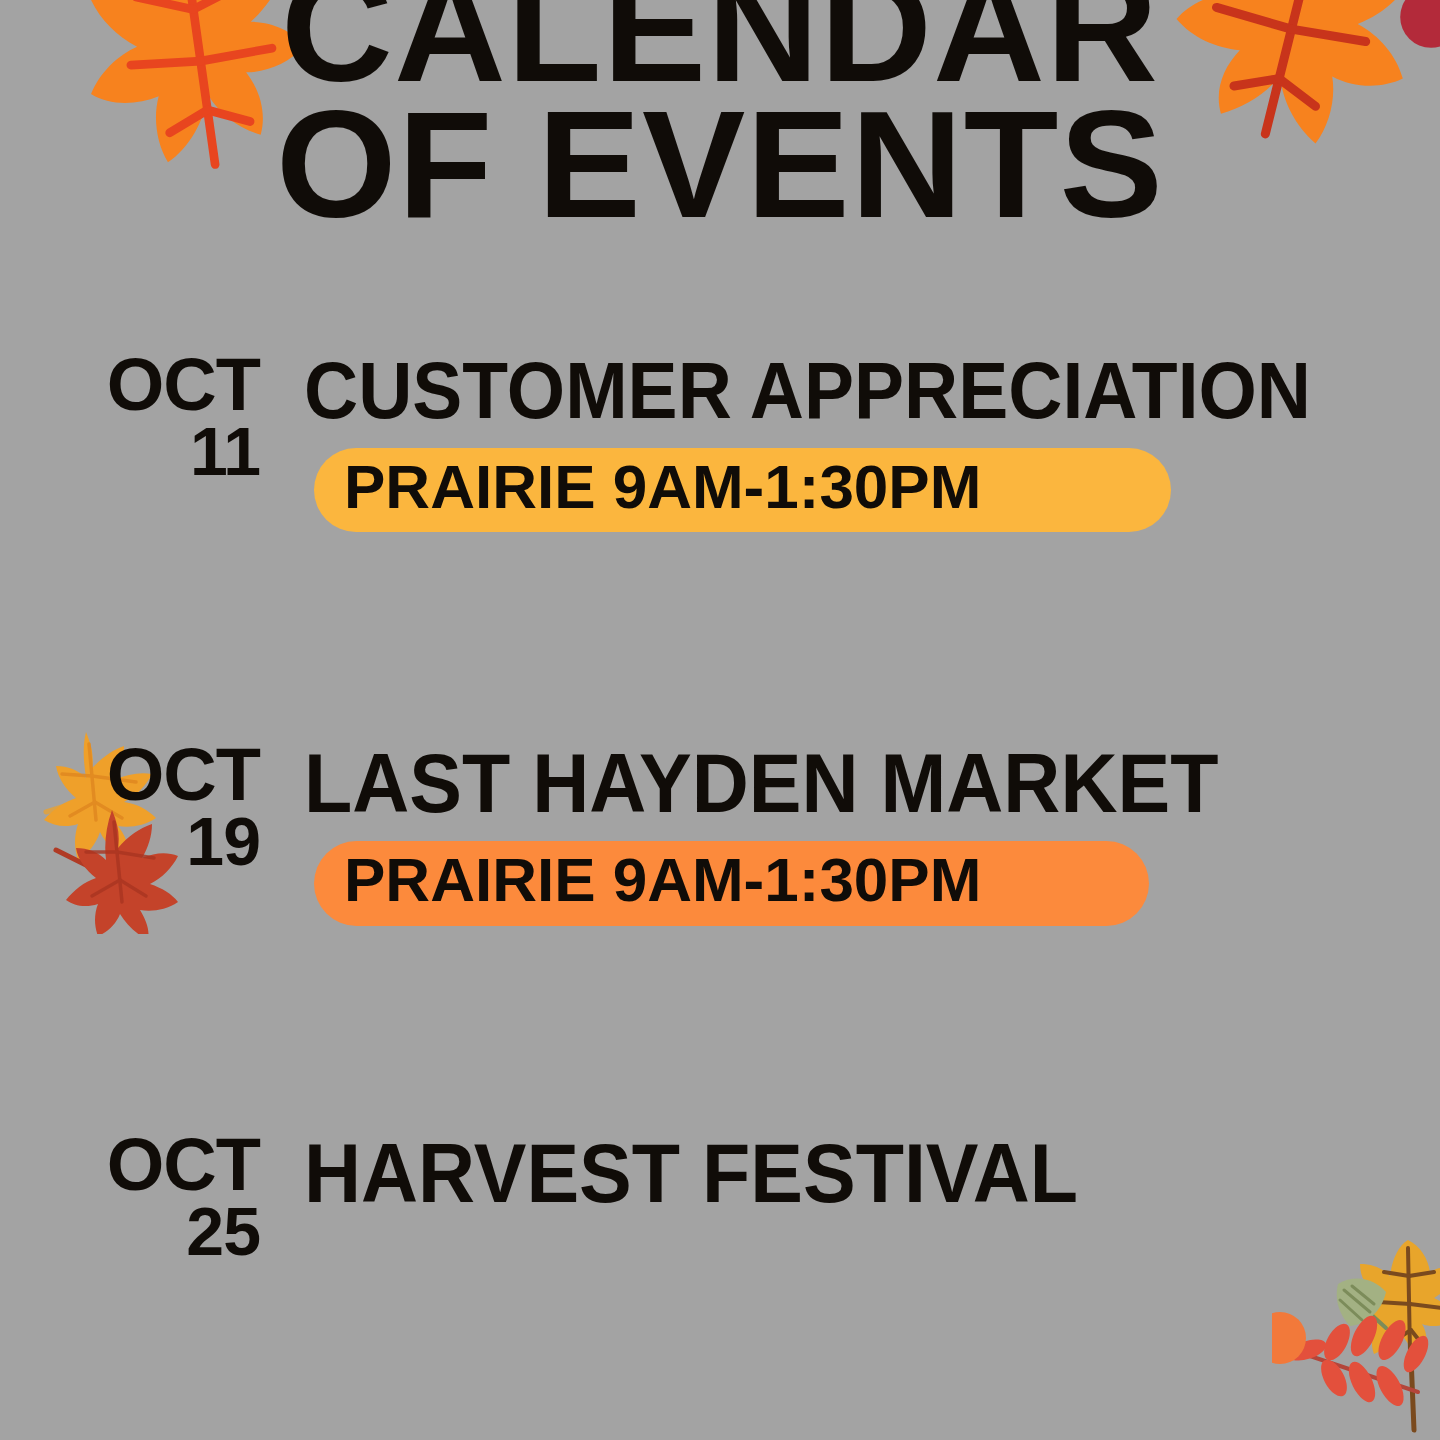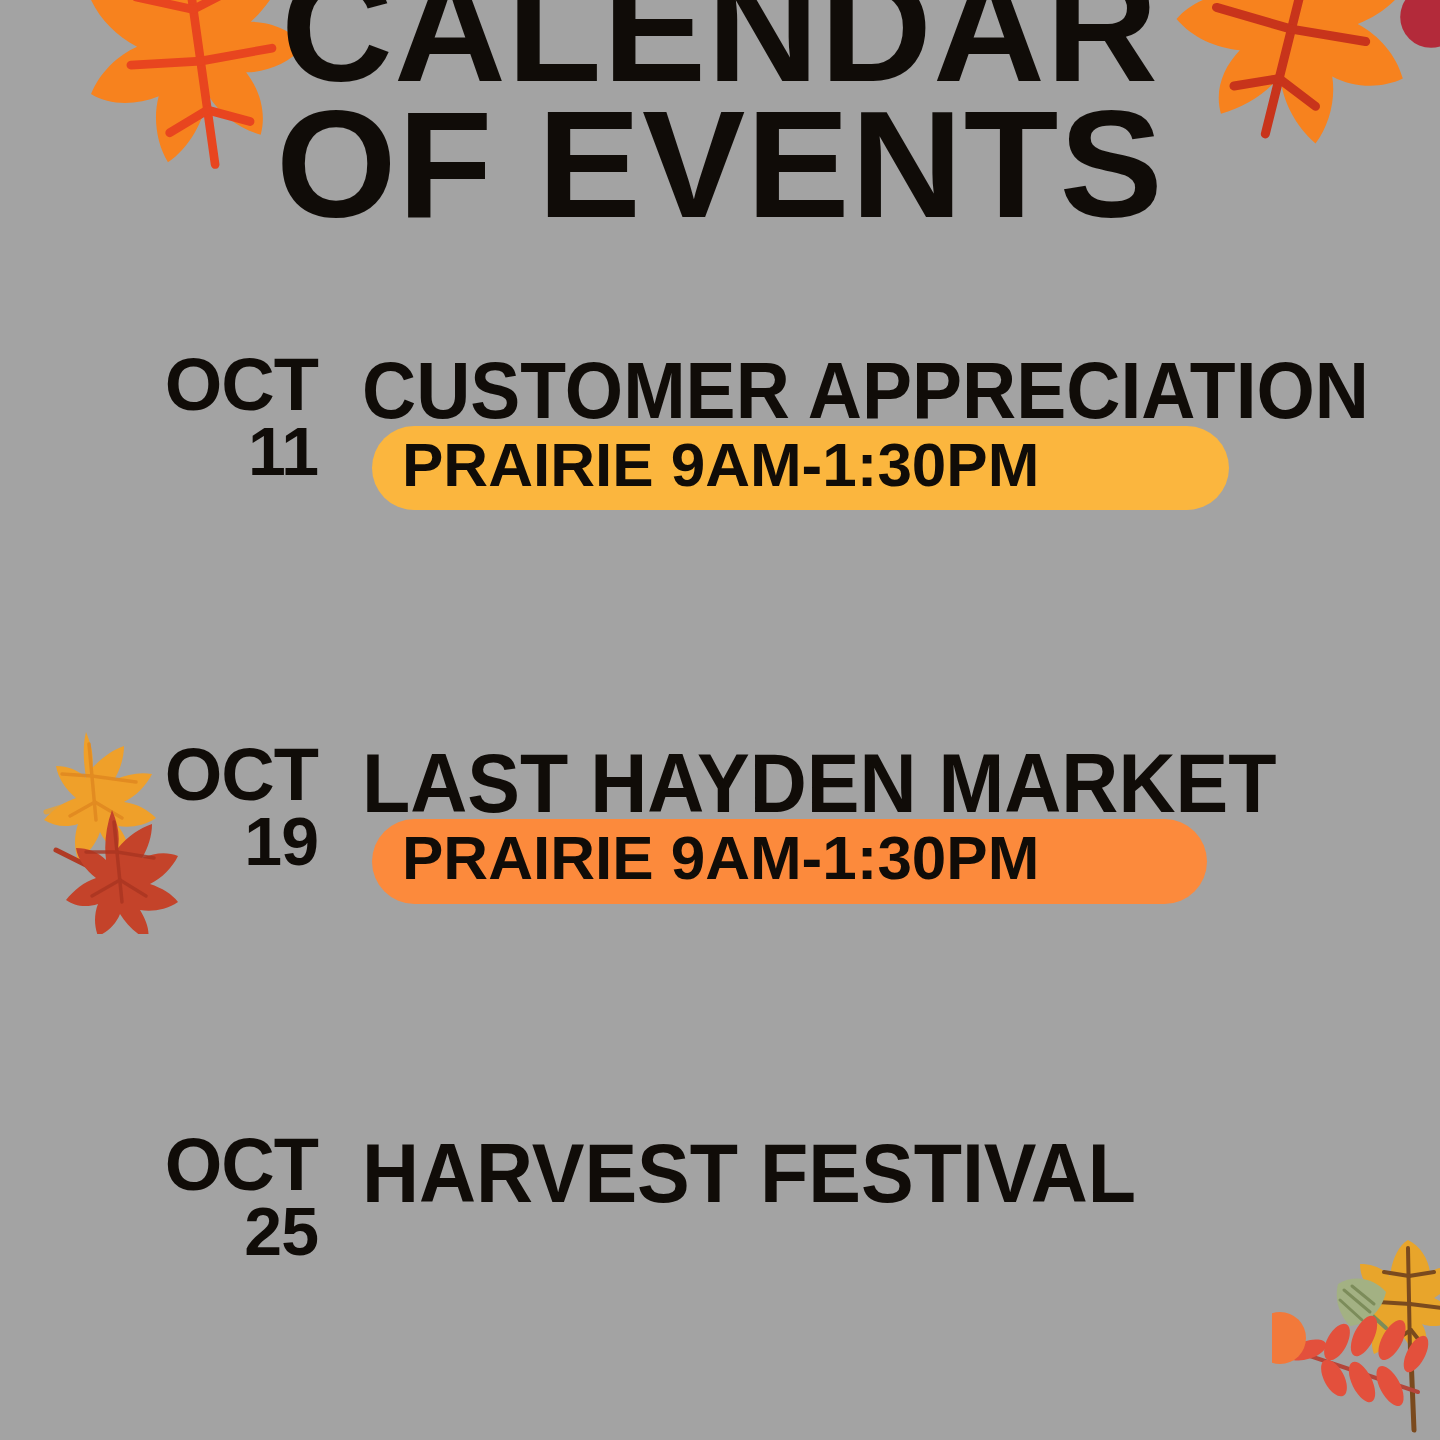--- a/index.html
+++ b/index.html
@@ -50,21 +50,21 @@
     position: absolute;
     top: 352px;
     left: 0;
     width: 1440px;
     z-index: 4;
   }
   .event-row {
     position: relative;
     display: flex;
     align-items: flex-start;
-    padding-left: 118px;
+    padding-left: 60px;
     margin-bottom: 0;
   }
   .event-row.r1 { height: 250px; }
   .event-row.r2 { height: 250px; margin-top: 140px; }
   .event-row.r3 { height: 250px; margin-top: 140px; }
 
   .date-col {
     width: 200px;
     flex: 0 0 200px;
     text-align: right;
@@ -105,20 +105,21 @@
     white-space: nowrap;
     transform: scaleY(1.06);
     transform-origin: left top;
   }
   .event-title.t1 { font-size: 75px; }
   .event-title.t2 { font-size: 79px; }
   .event-title.t3 { font-size: 79px; }
 
   .pill {
     display: inline-block;
+    margin-top: 22px;
     margin-left: 10px;
     padding: 7px 38px 13px 30px;
     border-radius: 46px;
     font-family: "Liberation Sans", sans-serif;
     font-weight: 700;
     font-size: 62px;
     line-height: 1.04;
     letter-spacing: 0px;
     color: #100C08;
     white-space: nowrap;

